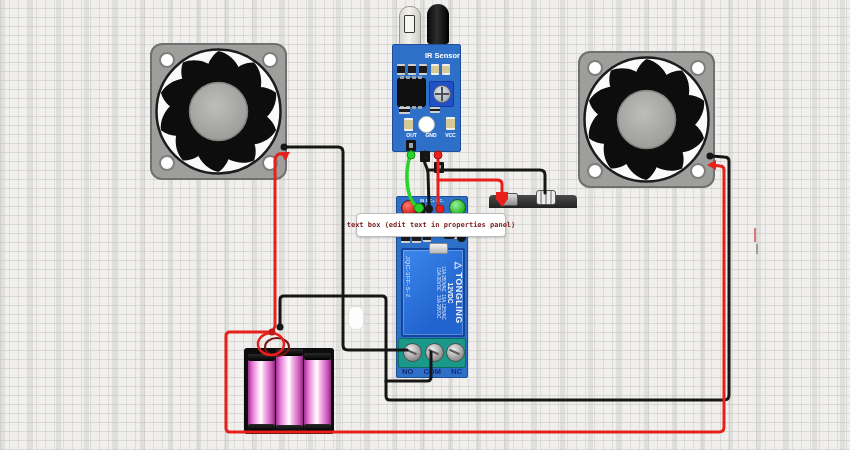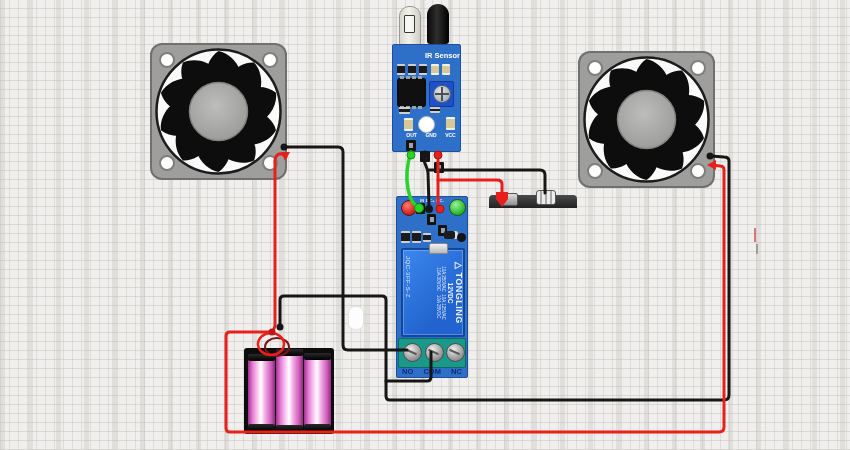--- a/index.html
+++ b/index.html
@@ -250,14 +250,17 @@
       <circle cx="419" cy="208" r="4.5" fill="#27d427" stroke="#129312"></circle>
       <circle cx="429" cy="209" r="4" fill="#161616"></circle>
       <circle cx="440" cy="209" r="4" fill="#e8201c" stroke="#9c1410"></circle>
       <rect x="496" y="192" width="12" height="7" fill="#e8201c"></rect>
       <path d="M496,199 L508,199 L502,207 Z" fill="#e8201c"></path>
       <line x1="755" y1="228" x2="755" y2="242" stroke="#d05050" stroke-width="1.5"></line>
       <line x1="757" y1="244" x2="757" y2="254" stroke="#8a8a8a" stroke-width="1.5"></line>
     </g>
   </svg>
 
+  <div class="abs note">
+    <span>text box (edit text in properties panel)</span>
+  </div>
 
 </div>
 
 </body></html>

